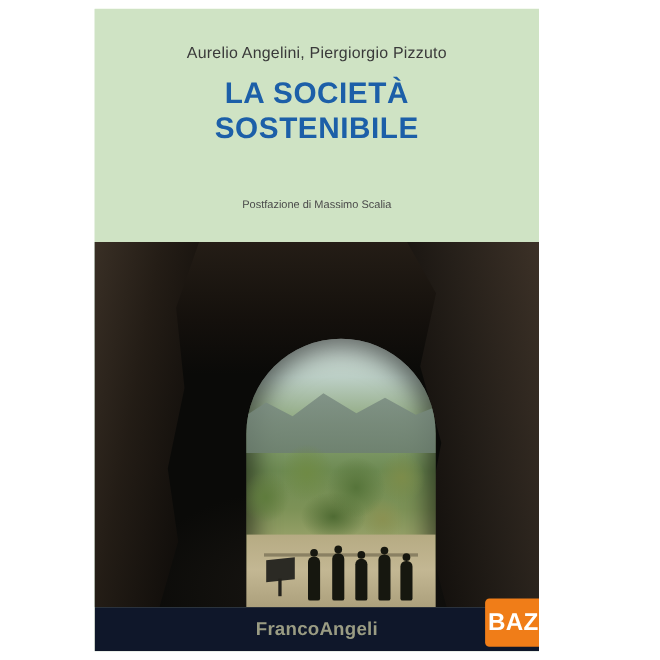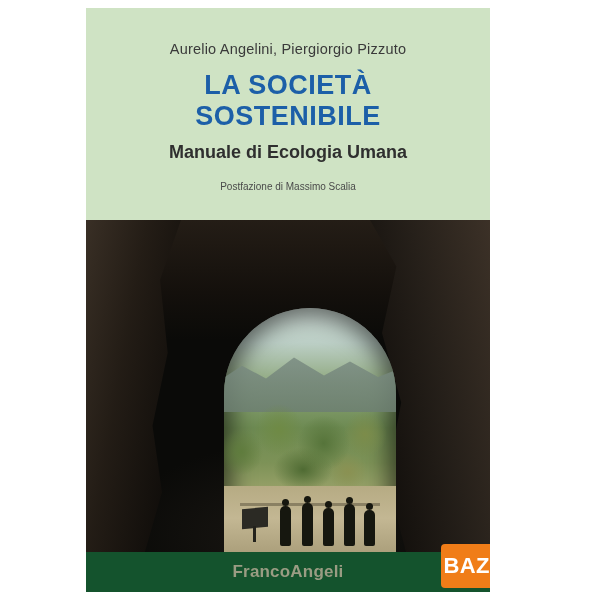--- a/index.html
+++ b/index.html
@@ -206,21 +206,21 @@
   .p4 { left: 120px; height: 42px; }
   .p5 { left: 140px; height: 36px; }
 
   
   .cover-bottom {
     position: absolute;
     left: 0;
     top: 544px;
     width: 100%;
     height: 40px;
-    background: #14532d;
+    background: #0f172a;
   }
   .publisher {
     position: absolute;
     left: 0;
     bottom: 10px;
     width: 100%;
     text-align: center;
     font-size: 17px;
     font-weight: bold;
     color: #9a9c83;
@@ -252,21 +252,20 @@
 <div id="page">
 
   <div class="cover">
 
     <div class="cover-top">
       <div class="authors">Aurelio Angelini, Piergiorgio Pizzuto</div>
       <div class="title">
         <div>LA SOCIETÀ</div>
         <div>SOSTENIBILE</div>
       </div>
-      <div class="subtitle">Manuale di Ecologia Umana</div>
       <div class="afterword">Postfazione di Massimo Scalia</div>
     </div>
 
     <div class="photo" title="">
       <div class="rock"></div>
       <div class="rock-top"></div>
       <div class="rock-left"></div>
       <div class="rock-right"></div>
 
       <div class="opening">

